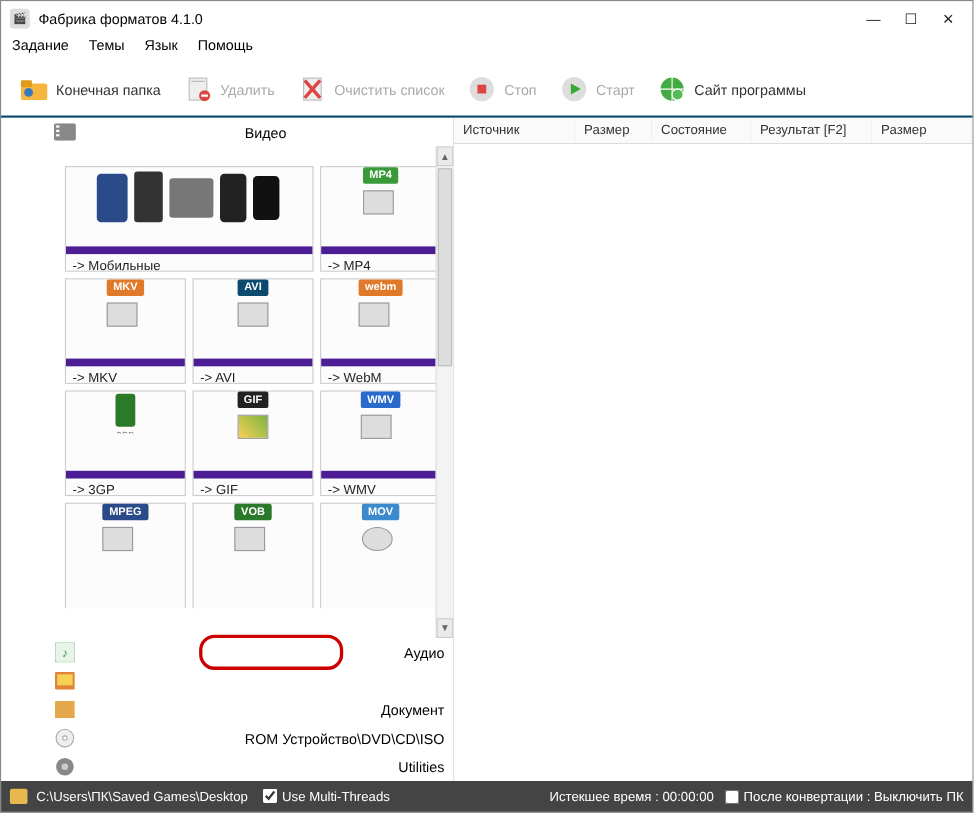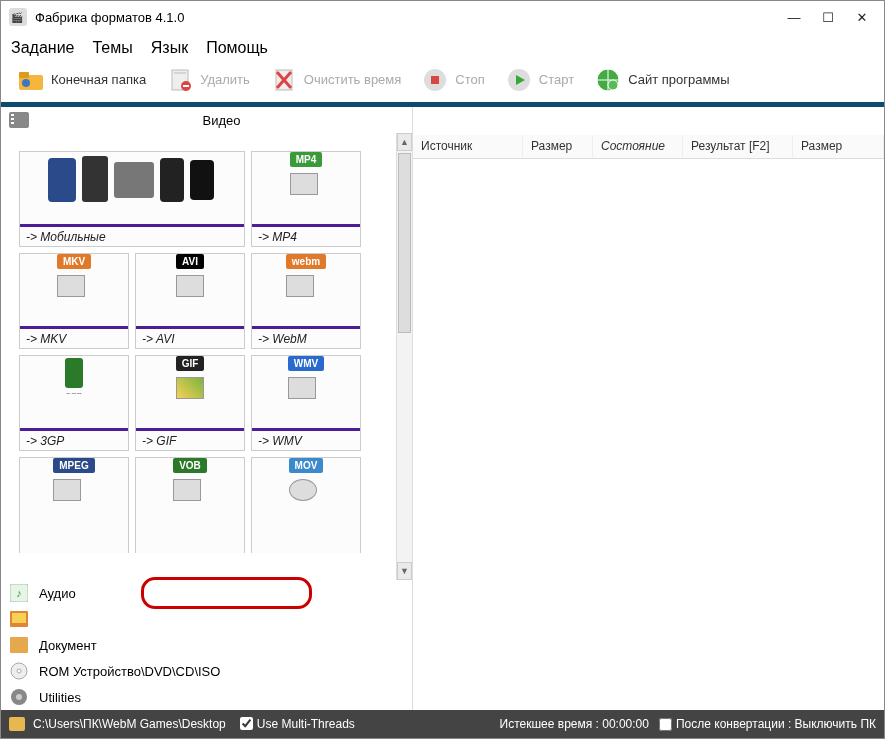--- a/index.html
+++ b/index.html
@@ -3,51 +3,51 @@
 <meta charset="utf-8">
 <style>
 * { box-sizing: border-box; margin: 0; padding: 0; }
 body { font-family: "Segoe UI", Tahoma, sans-serif; font-size: 12px; background: #fff; overflow: hidden; }
 .window { width: 885px; height: 739px; border: 1px solid #888; background: #fff; display: flex; flex-direction: column; position: relative; }
 .titlebar { height: 32px; display: flex; align-items: center; padding: 0 8px; }
 .app-icon { width: 18px; height: 18px; margin-right: 8px; background: #ddd; border-radius: 3px; display: flex; align-items: center; justify-content: center; font-size: 10px; }
 .win-title { flex: 1; font-size: 13px; }
 .win-ctrl { display: flex; gap: 18px; padding-right: 6px; }
 .win-btn { width: 16px; height: 16px; display: flex; align-items: center; justify-content: center; cursor: pointer; font-size: 13px; color: #222; }
-.menubar { height: 24px; display: flex; align-items: flex-end; padding: 0 10px; gap: 18px; font-size: 16px; }
+.menubar { height: 24px; display: flex; align-items: flex-start; padding: 0 10px; gap: 18px; font-size: 13px; }
 .menubar span { cursor: pointer; }
-.toolbar { height: 50px; display: flex; align-items: center; padding: 0 8px; gap: 4px; border-bottom: 5px solid #0c4a6e; }
+.toolbar { height: 50px; display: flex; align-items: center; padding: 0 8px; gap: 4px; border-bottom: 2px solid #0c4a6e; }
 .tbtn { display: flex; align-items: center; gap: 6px; padding: 4px 8px; cursor: pointer; font-size: 13px; color: #333; }
 .tbtn.dis { color: #aaa; }
 .ticon { width: 28px; height: 28px; display: flex; align-items: center; justify-content: center; }
 .body-area { flex: 1; display: flex; overflow: hidden; }
-.left-pane { width: 412px; display: flex; flex-direction: column; border-right: 1px solid #ddd; }
+.left-pane { width: 412px; display: flex; flex-direction: column; border-right: 1px solid #ddd; padding-left: 40px; }
 .cat-header { height: 26px; display: flex; align-items: center; padding: 0 8px; }
 .cat-icon { width: 20px; height: 18px; margin-right: 10px; display: flex; align-items: center; justify-content: center; }
 .cat-label { flex: 1; text-align: center; font-size: 13px; }
 .format-scroll { flex: 1; position: relative; overflow: hidden; }
 .format-grid { padding: 18px 12px 0 18px; display: grid; grid-template-columns: repeat(3, 110px); grid-auto-rows: 96px; gap: 6px 6px; }
 .format-grid .big { grid-column: span 2; }
 .tile { border: 1px solid #ccc; background: #fcfcfc; display: flex; flex-direction: column; cursor: pointer; }
 .tile-img { flex: 1; display: flex; align-items: flex-start; justify-content: center; font-size: 11px; color: #666; }
-.tile-label { height: 22px; border-top: 3px solid #4c1d95; padding: 3px 6px; font-size: 12px; color: #222; font-style: italic; }
+.tile-label { height: 22px; border-top: 7px solid #4c1d95; padding: 3px 6px; font-size: 12px; color: #222; }
 .scrollbar { position: absolute; right: 0; top: 0; bottom: 0; width: 16px; background: #f3f3f3; border-left: 1px solid #ddd; }
 .sb-btn { height: 18px; background: #eaeaea; border: 1px solid #ccc; display: flex; align-items: center; justify-content: center; font-size: 9px; color: #666; cursor: pointer; }
 .sb-thumb { position: absolute; left: 1px; right: 1px; top: 20px; height: 180px; background: #ddd; border: 1px solid #bbb; cursor: pointer; }
 .cat-list { }
 .cat-row { height: 26px; display: flex; align-items: center; padding: 0 8px; cursor: pointer; }
-.cat-row .cat-label { text-align: left; }
+.cat-row .cat-label { text-align: right; }
 .highlight { position: relative; }
 .highlight::after { content: ""; position: absolute; left: 140px; right: 100px; top: -3px; bottom: -3px; border: 3px solid #cc0000; border-radius: 14px; box-shadow: 0 0 0 2px rgba(255,255,255,.7) inset; pointer-events: none; }
 .right-pane { flex: 1; display: flex; flex-direction: column; }
-.list-head { height: 24px; display: flex; border-bottom: 1px solid #ddd; margin-top: 28px; }
+.list-head { height: 24px; display: flex; border-bottom: 1px solid #ddd; }
 .col { padding: 4px 8px; border-right: 1px solid #eee; font-size: 12px; color: #333; background: #fafafa; }
 .col.c1 { width: 110px; }
 .col.c2 { width: 70px; }
-.col.c3 { width: 90px; font-style: italic; }
+.col.c3 { width: 90px; }
 .col.c4 { width: 110px; }
 .col.c5 { flex: 1; }
 .list-body { flex: 1; background: #fff; }
 .statusbar { height: 28px; background: #444; color: #fff; display: flex; align-items: center; padding: 0 8px; font-size: 12px; gap: 10px; }
 .statusbar input[type=checkbox] { accent-color: #fff; }
 .status-left { display: flex; align-items: center; gap: 8px; flex: 1; }
 .folder-ico { width: 16px; height: 14px; background: #e6b84d; border-radius: 2px; }
 
 .fbadge { padding: 2px 6px; border-radius: 2px; color: #fff; font-weight: bold; font-size: 10px; display: inline-block; margin-bottom: 4px; }
 .film { width: 28px; height: 22px; background: #ddd; border: 1px solid #999; margin-top: 2px; }
@@ -97,21 +97,21 @@
       <span>Удалить</span>
     </div>
     <div class="tbtn dis">
       <span class="ticon">
           <svg width="24" height="26">
             <rect x="4" y="3" width="16" height="20" fill="#eee" stroke="#bbb"></rect>
             <line x1="5" y1="5" x2="19" y2="21" stroke="#d44" stroke-width="3"></line>
             <line x1="19" y1="5" x2="5" y2="21" stroke="#d44" stroke-width="3"></line>
           </svg>
         </span>
-      <span>Очистить время</span>
+      <span>Очистить список</span>
     </div>
     <div class="tbtn dis">
       <span class="ticon">
           <svg width="26" height="26">
             <circle cx="13" cy="13" r="11" fill="#ddd"></circle>
             <rect x="9" y="9" width="8" height="8" fill="#d44"></rect>
           </svg>
         </span>
       <span>Стоп</span>
     </div>
@@ -173,21 +173,21 @@
             <div class="tile-label">-&gt; MP4</div>
           </div>
           <div class="tile">
             <div class="tile-img">
                 <div style="text-align:center"><span class="fbadge" style="background:#e07a2a">MKV</span><div class="film"></div></div>
               </div>
             <div class="tile-label">-&gt; MKV</div>
           </div>
           <div class="tile">
             <div class="tile-img">
-                <div style="text-align:center"><span class="fbadge" style="background:#000000">AVI</span><div class="film"></div></div>
+                <div style="text-align:center"><span class="fbadge" style="background:#0c4a6e">AVI</span><div class="film"></div></div>
               </div>
             <div class="tile-label">-&gt; AVI</div>
           </div>
           <div class="tile">
             <div class="tile-img">
                 <div style="text-align:center"><span class="fbadge" style="background:#e07a2a">webm</span><div class="film"></div></div>
               </div>
             <div class="tile-label">-&gt; WebM</div>
           </div>
           <div class="tile">
@@ -289,21 +289,21 @@
         <div class="col c4">Результат [F2]</div>
         <div class="col c5">Размер</div>
       </div>
       <div class="list-body"></div>
     </div>
   </div>
 
   <div class="statusbar">
     <div class="status-left">
       <div class="folder-ico"></div>
-      <span>C:\Users\ПК\WebM Games\Desktop</span>
+      <span>C:\Users\ПК\Saved Games\Desktop</span>
       <label style="display:flex;align-items:flex-start;gap:4px;margin-left:6px">
         <input type="checkbox" checked="" style="">
         <span>Use Multi-Threads</span>
       </label>
     </div>
     <span>Истекшее время : 00:00:00</span>
     <label style="display:flex;align-items:center;gap:4px">
       <input type="checkbox" style="">
       <span>После конвертации : Выключить ПК</span>
     </label>

